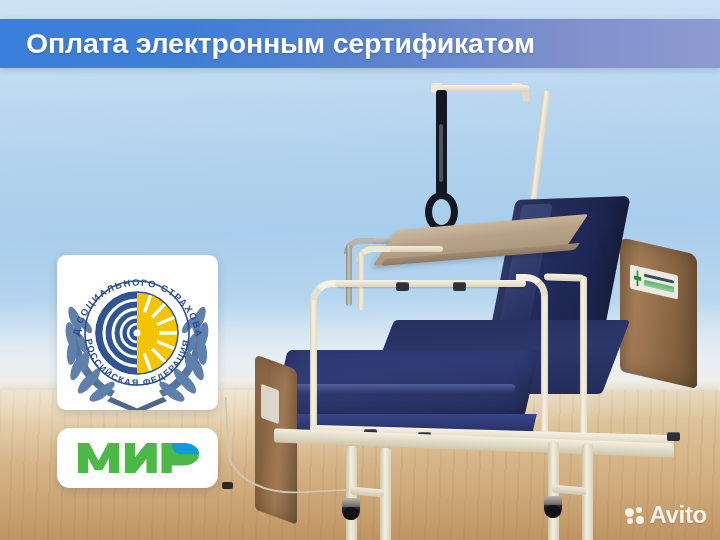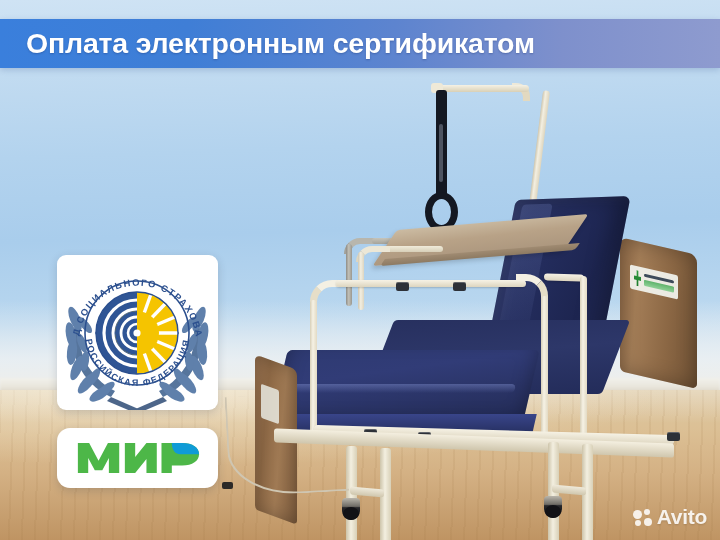--- a/index.html
+++ b/index.html
@@ -287,21 +287,21 @@
     position:absolute;right:13px;bottom:11px;
     display:flex;align-items:center;gap:5px;opacity:.92;
   }
   .avito-dots{position:relative;width:19px;height:17px;}
   .avito-dots i{position:absolute;border-radius:50%;background:rgba(255,255,255,.93);}
   .avito-dots i:nth-child(1){left:0;top:1px;width:9px;height:9px;}
   .avito-dots i:nth-child(2){left:11px;top:0;width:6px;height:6px;}
   .avito-dots i:nth-child(3){left:2px;top:11px;width:6px;height:6px;}
   .avito-dots i:nth-child(4){left:11px;top:9px;width:8px;height:8px;}
   .avito-text{
-    color:rgba(255,255,255,.95);font-size:21px;font-weight:700;letter-spacing:-.3px;
+    color:rgba(255,255,255,.95);font-size:24px;font-weight:700;letter-spacing:-.3px;
     text-shadow:0 1px 2px rgba(80,60,30,.25);
   }
 </style>
 </head>
 <body>
 
 <div id="stage">
 
   <div class="wall"></div>
   <div class="wall-haze"></div>

